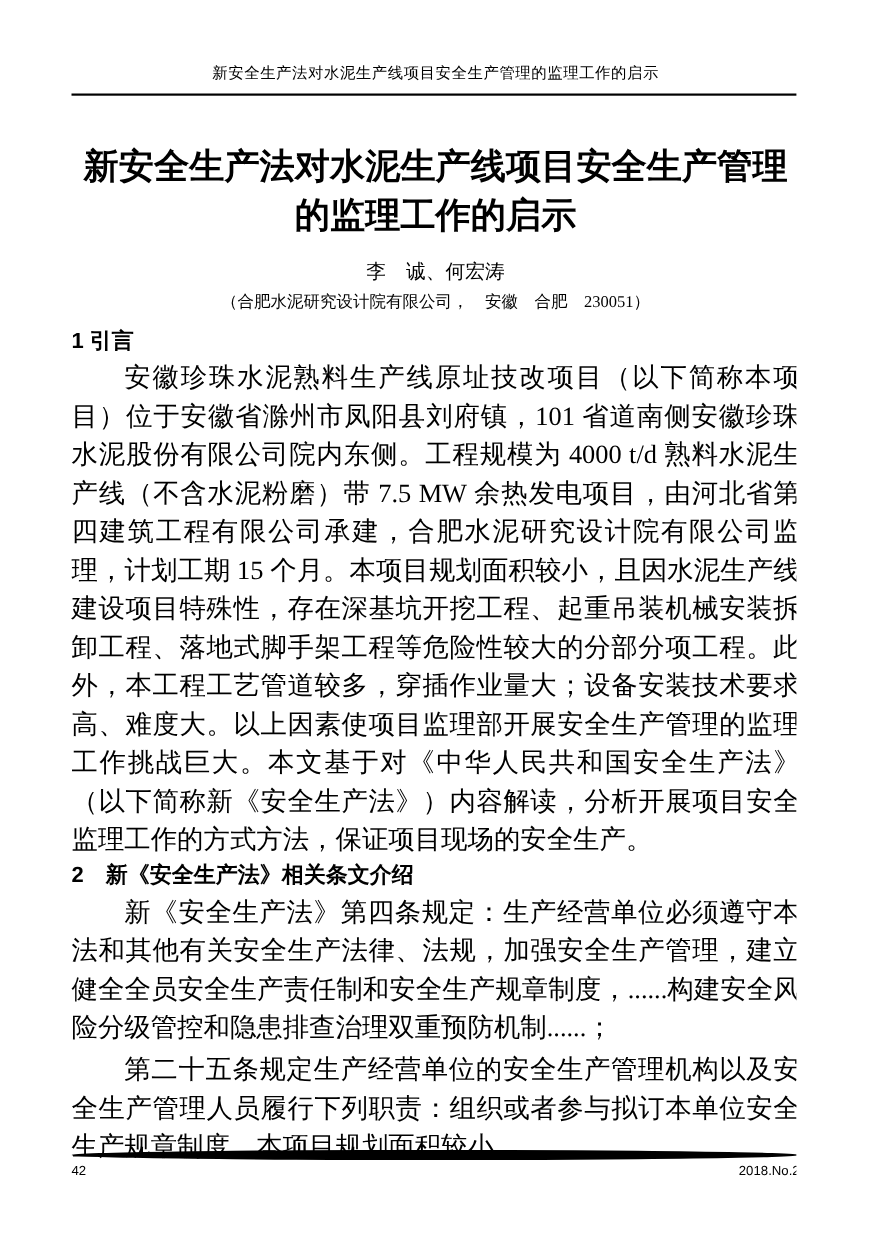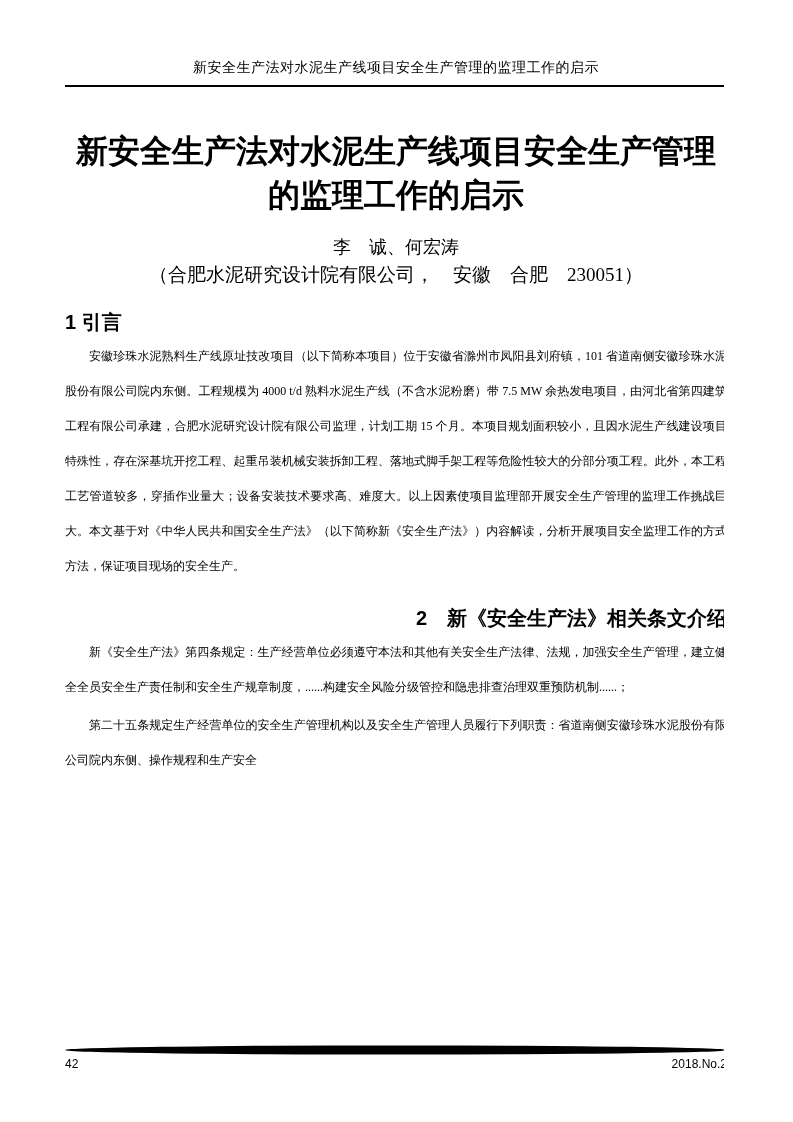--- a/index.html
+++ b/index.html
@@ -42,35 +42,35 @@
   .authors {
     margin-top: 18px;
     text-align: center;
     font-size: 18px;
     line-height: 24px;
     font-family: "Liberation Serif", "DejaVu Serif", serif;
   }
   .affiliation {
     margin-top: 3px;
     text-align: center;
-    font-size: 19px;
+    font-size: 15px;
     line-height: 26px;
     font-family: "Liberation Serif", "DejaVu Serif", serif;
   }
   .section-heading {
-    margin-top: 20px;
+    margin-top: 8px;
     font-size: 20px;
     line-height: 28px;
     font-weight: bold;
     font-family: "Liberation Sans", "DejaVu Sans", sans-serif;
   }
-  .section-heading.second { margin-top: 20px; text-align: right; }
+  .section-heading.second { margin-top: 0; }
   .body-para {
     margin: 3px 0 0 0;
-    font-size: 12px;
+    font-size: 24px;
     line-height: 35px;
     text-align: justify;
     text-justify: inter-ideograph;
     text-indent: 2em;
     font-family: "Liberation Serif", "DejaVu Serif", serif;
   }
   .footer-rule {
     position: absolute;
     left: 65px;
     top: 1044px;
@@ -114,21 +114,21 @@
 
     <div class="section-heading">1 引言</div>
 
     <p class="body-para">安徽珍珠水泥熟料生产线原址技改项目（以下简称本项目）位于安徽省滁州市凤阳县刘府镇，101 省道南侧安徽珍珠水泥股份有限公司院内东侧。工程规模为 4000 t/d 熟料水泥生产线（不含水泥粉磨）带 7.5 MW 余热发电项目，由河北省第四建筑工程有限公司承建，合肥水泥研究设计院有限公司监理，计划工期 15 个月。本项目规划面积较小，且因水泥生产线建设项目特殊性，存在深基坑开挖工程、起重吊装机械安装拆卸工程、落地式脚手架工程等危险性较大的分部分项工程。此外，本工程工艺管道较多，穿插作业量大；设备安装技术要求高、难度大。以上因素使项目监理部开展安全生产管理的监理工作挑战巨大。本文基于对《中华人民共和国安全生产法》（以下简称新《安全生产法》）内容解读，分析开展项目安全监理工作的方式方法，保证项目现场的安全生产。</p>
 
     <div class="section-heading second">2　新《安全生产法》相关条文介绍</div>
 
     <p class="body-para">新《安全生产法》第四条规定：生产经营单位必须遵守本法和其他有关安全生产法律、法规，加强安全生产管理，建立健全全员安全生产责任制和安全生产规章制度，......构建安全风险分级管控和隐患排查治理双重预防机制......；</p>
 
 
-    <p class="body-para">第二十五条规定生产经营单位的安全生产管理机构以及安全生产管理人员履行下列职责：省道南侧安徽珍珠水泥股份有限公司院内东侧、操作规程和生产安全</p>
+    <p class="body-para">第二十五条规定生产经营单位的安全生产管理机构以及安全生产管理人员履行下列职责：组织或者参与拟订本单位安全生产规章制度、本项目规划面积较小</p>
 
   </div>
 
   <svg class="footer-rule" viewBox="0 0 662 12" xmlns="http://www.w3.org/2000/svg">
     <ellipse cx="331" cy="6" rx="331" ry="4.6" fill="#000000"></ellipse>
   </svg>
 
   <div class="footer-row">
     <span class="page-number">42</span>
     <span class="issue-label">2018.No.2</span>

